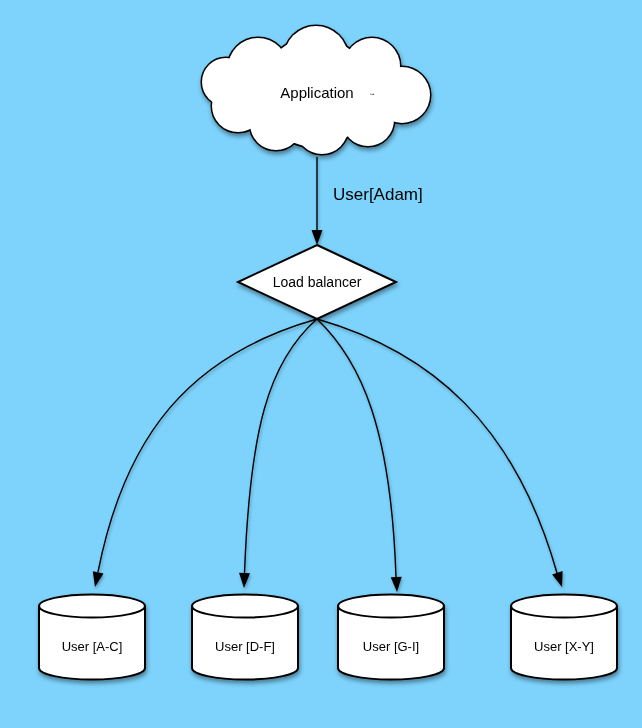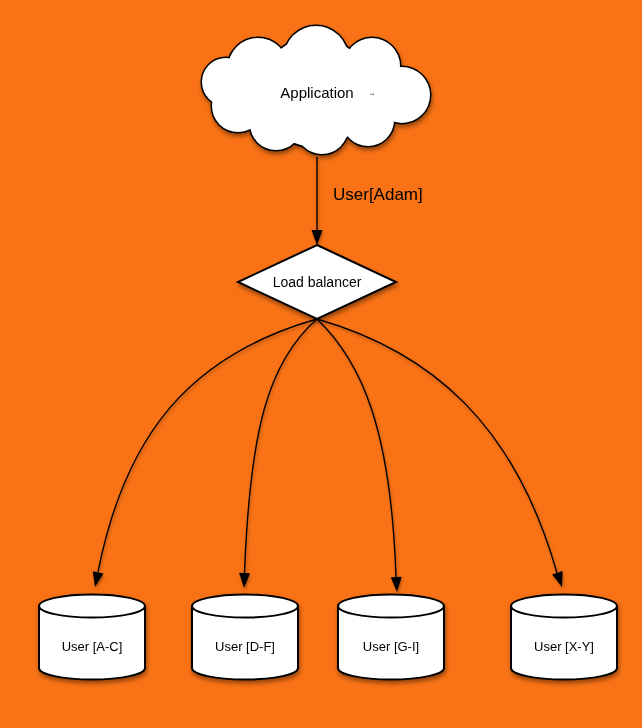--- a/index.html
+++ b/index.html
@@ -4,21 +4,21 @@
 <style>
   html, body {
     margin: 0;
     padding: 0;
     background: #ffffff;
   }
   .stage {
     position: relative;
     width: 642px;
     height: 728px;
-    background: #f97316;
+    background: #7dd3fc;
     overflow: hidden;
   }
   svg text {
     font-family: "Liberation Sans", "DejaVu Sans", sans-serif;
     fill: #000000;
   }
   .lbl-app  { font-size: 15px; }
   .lbl-edge { font-size: 17px; }
   .lbl-lb   { font-size: 14px; }
   .lbl-db   { font-size: 13px; }

